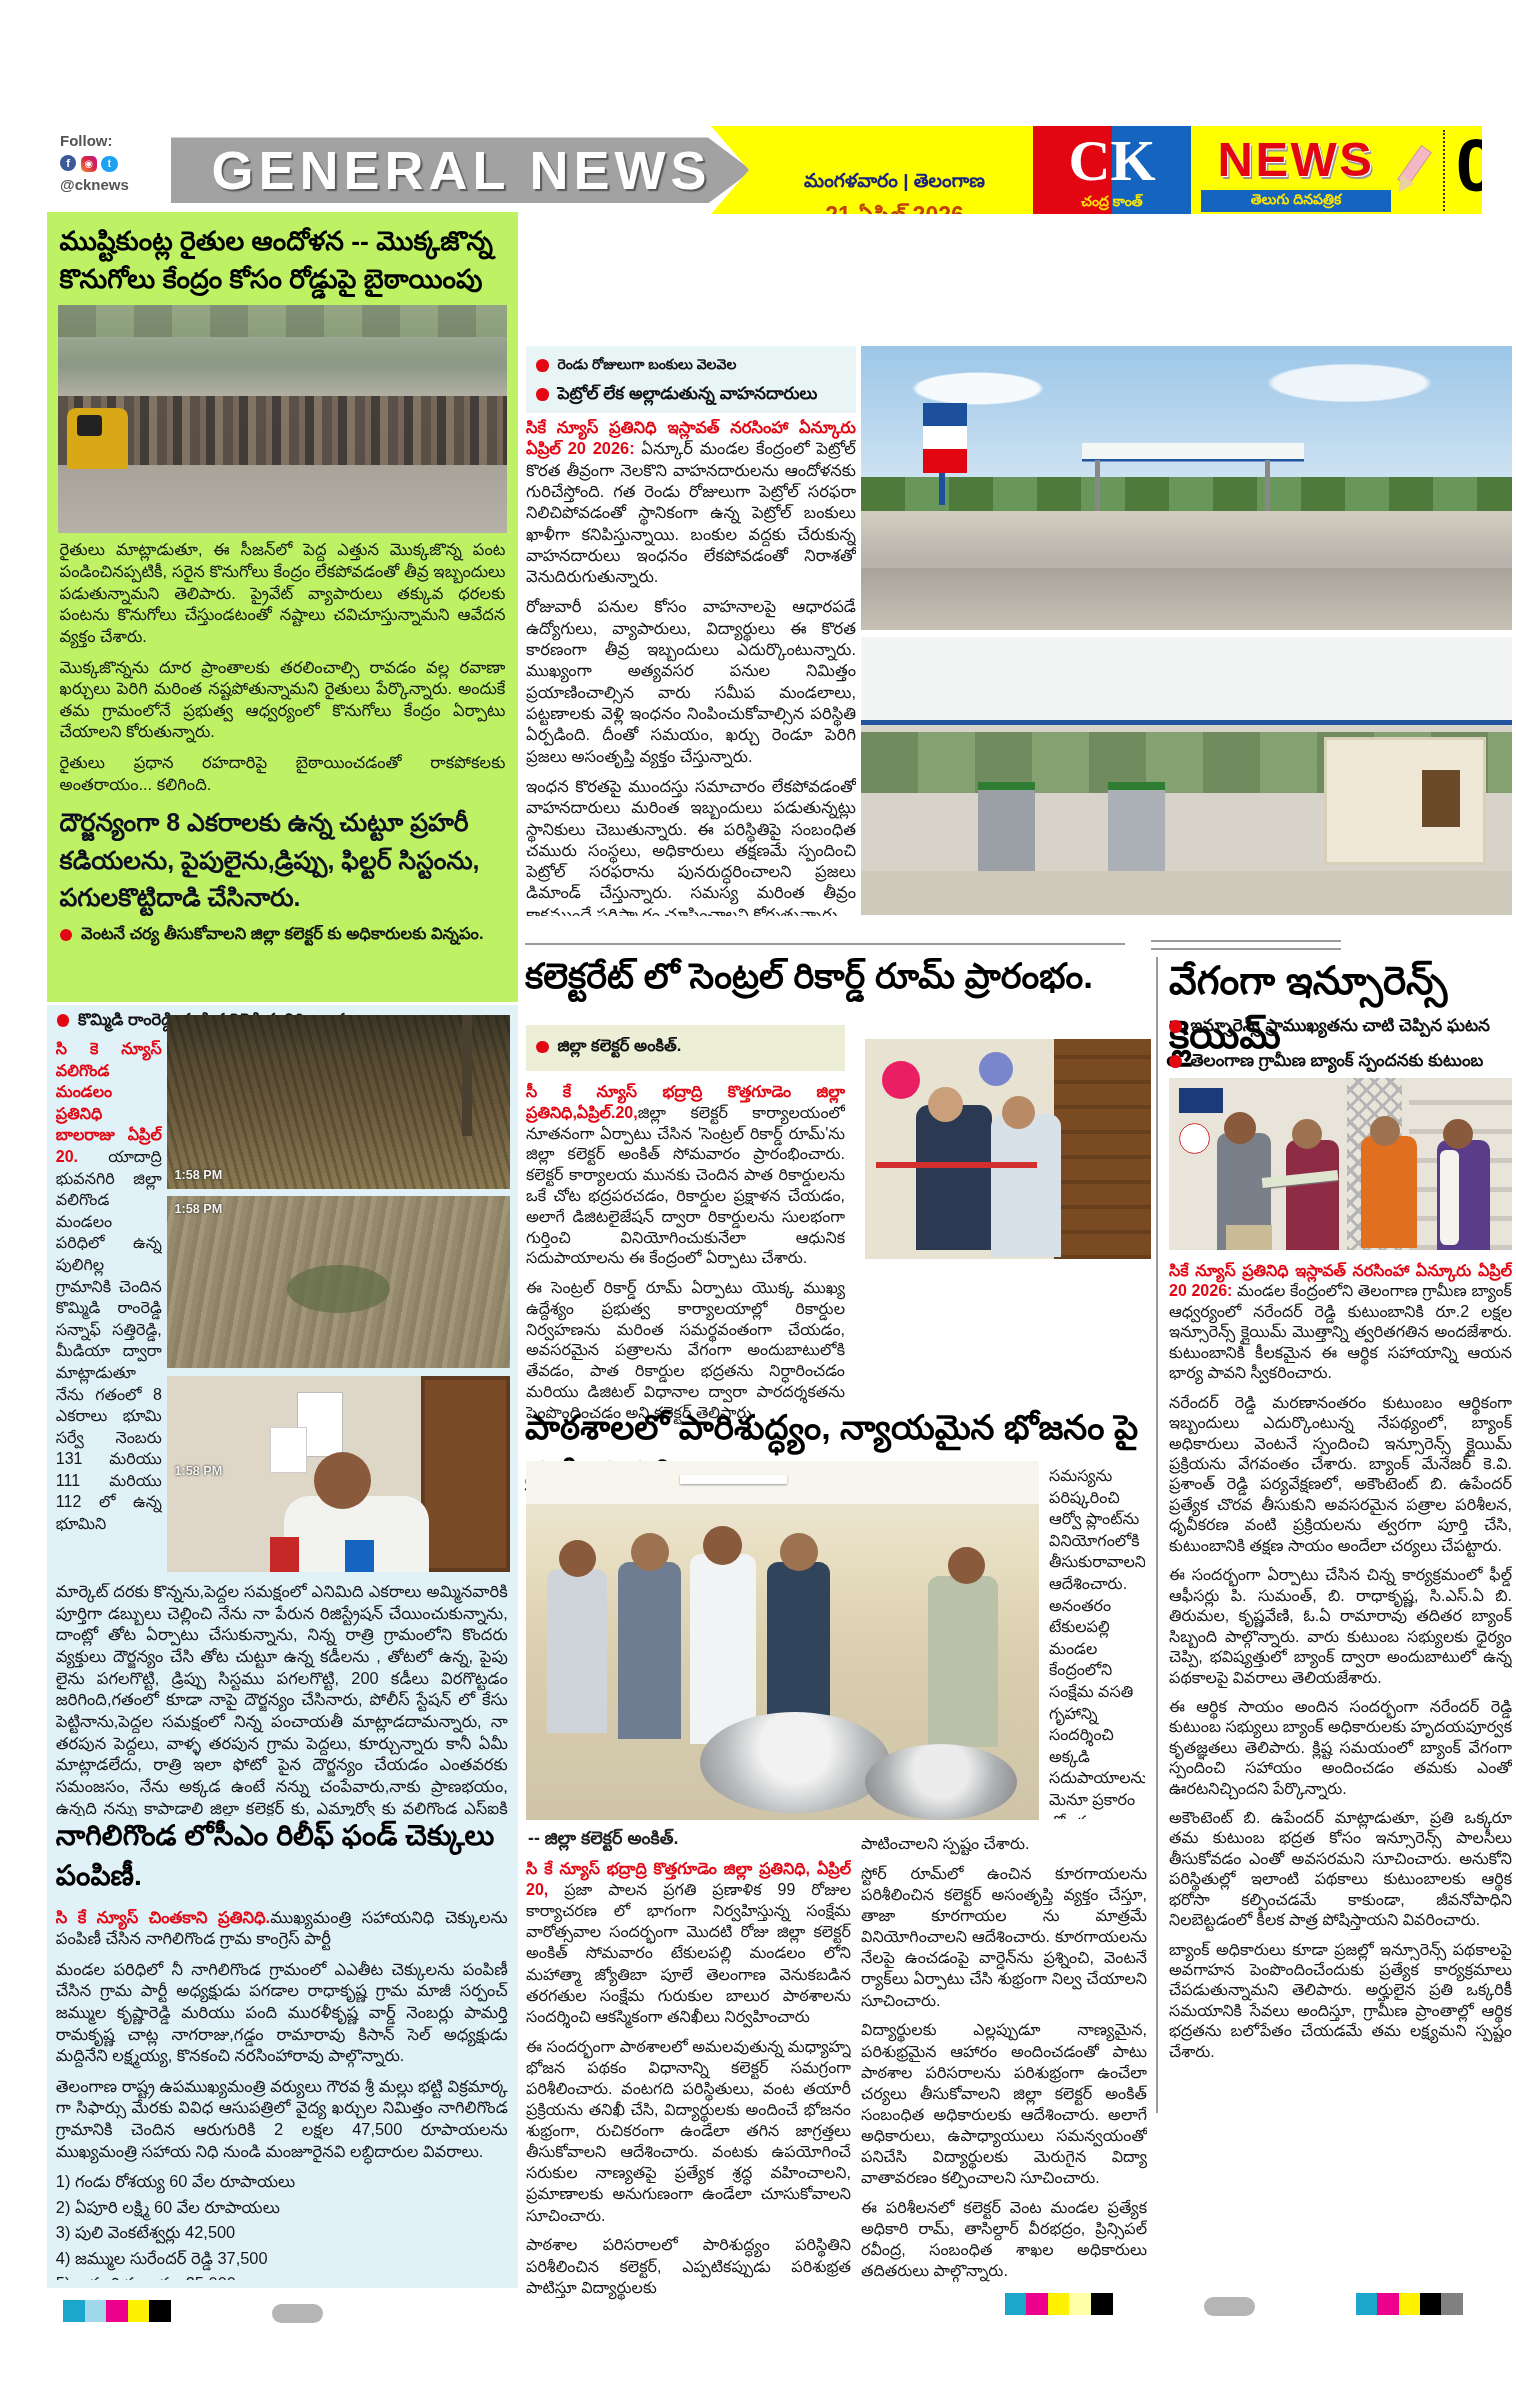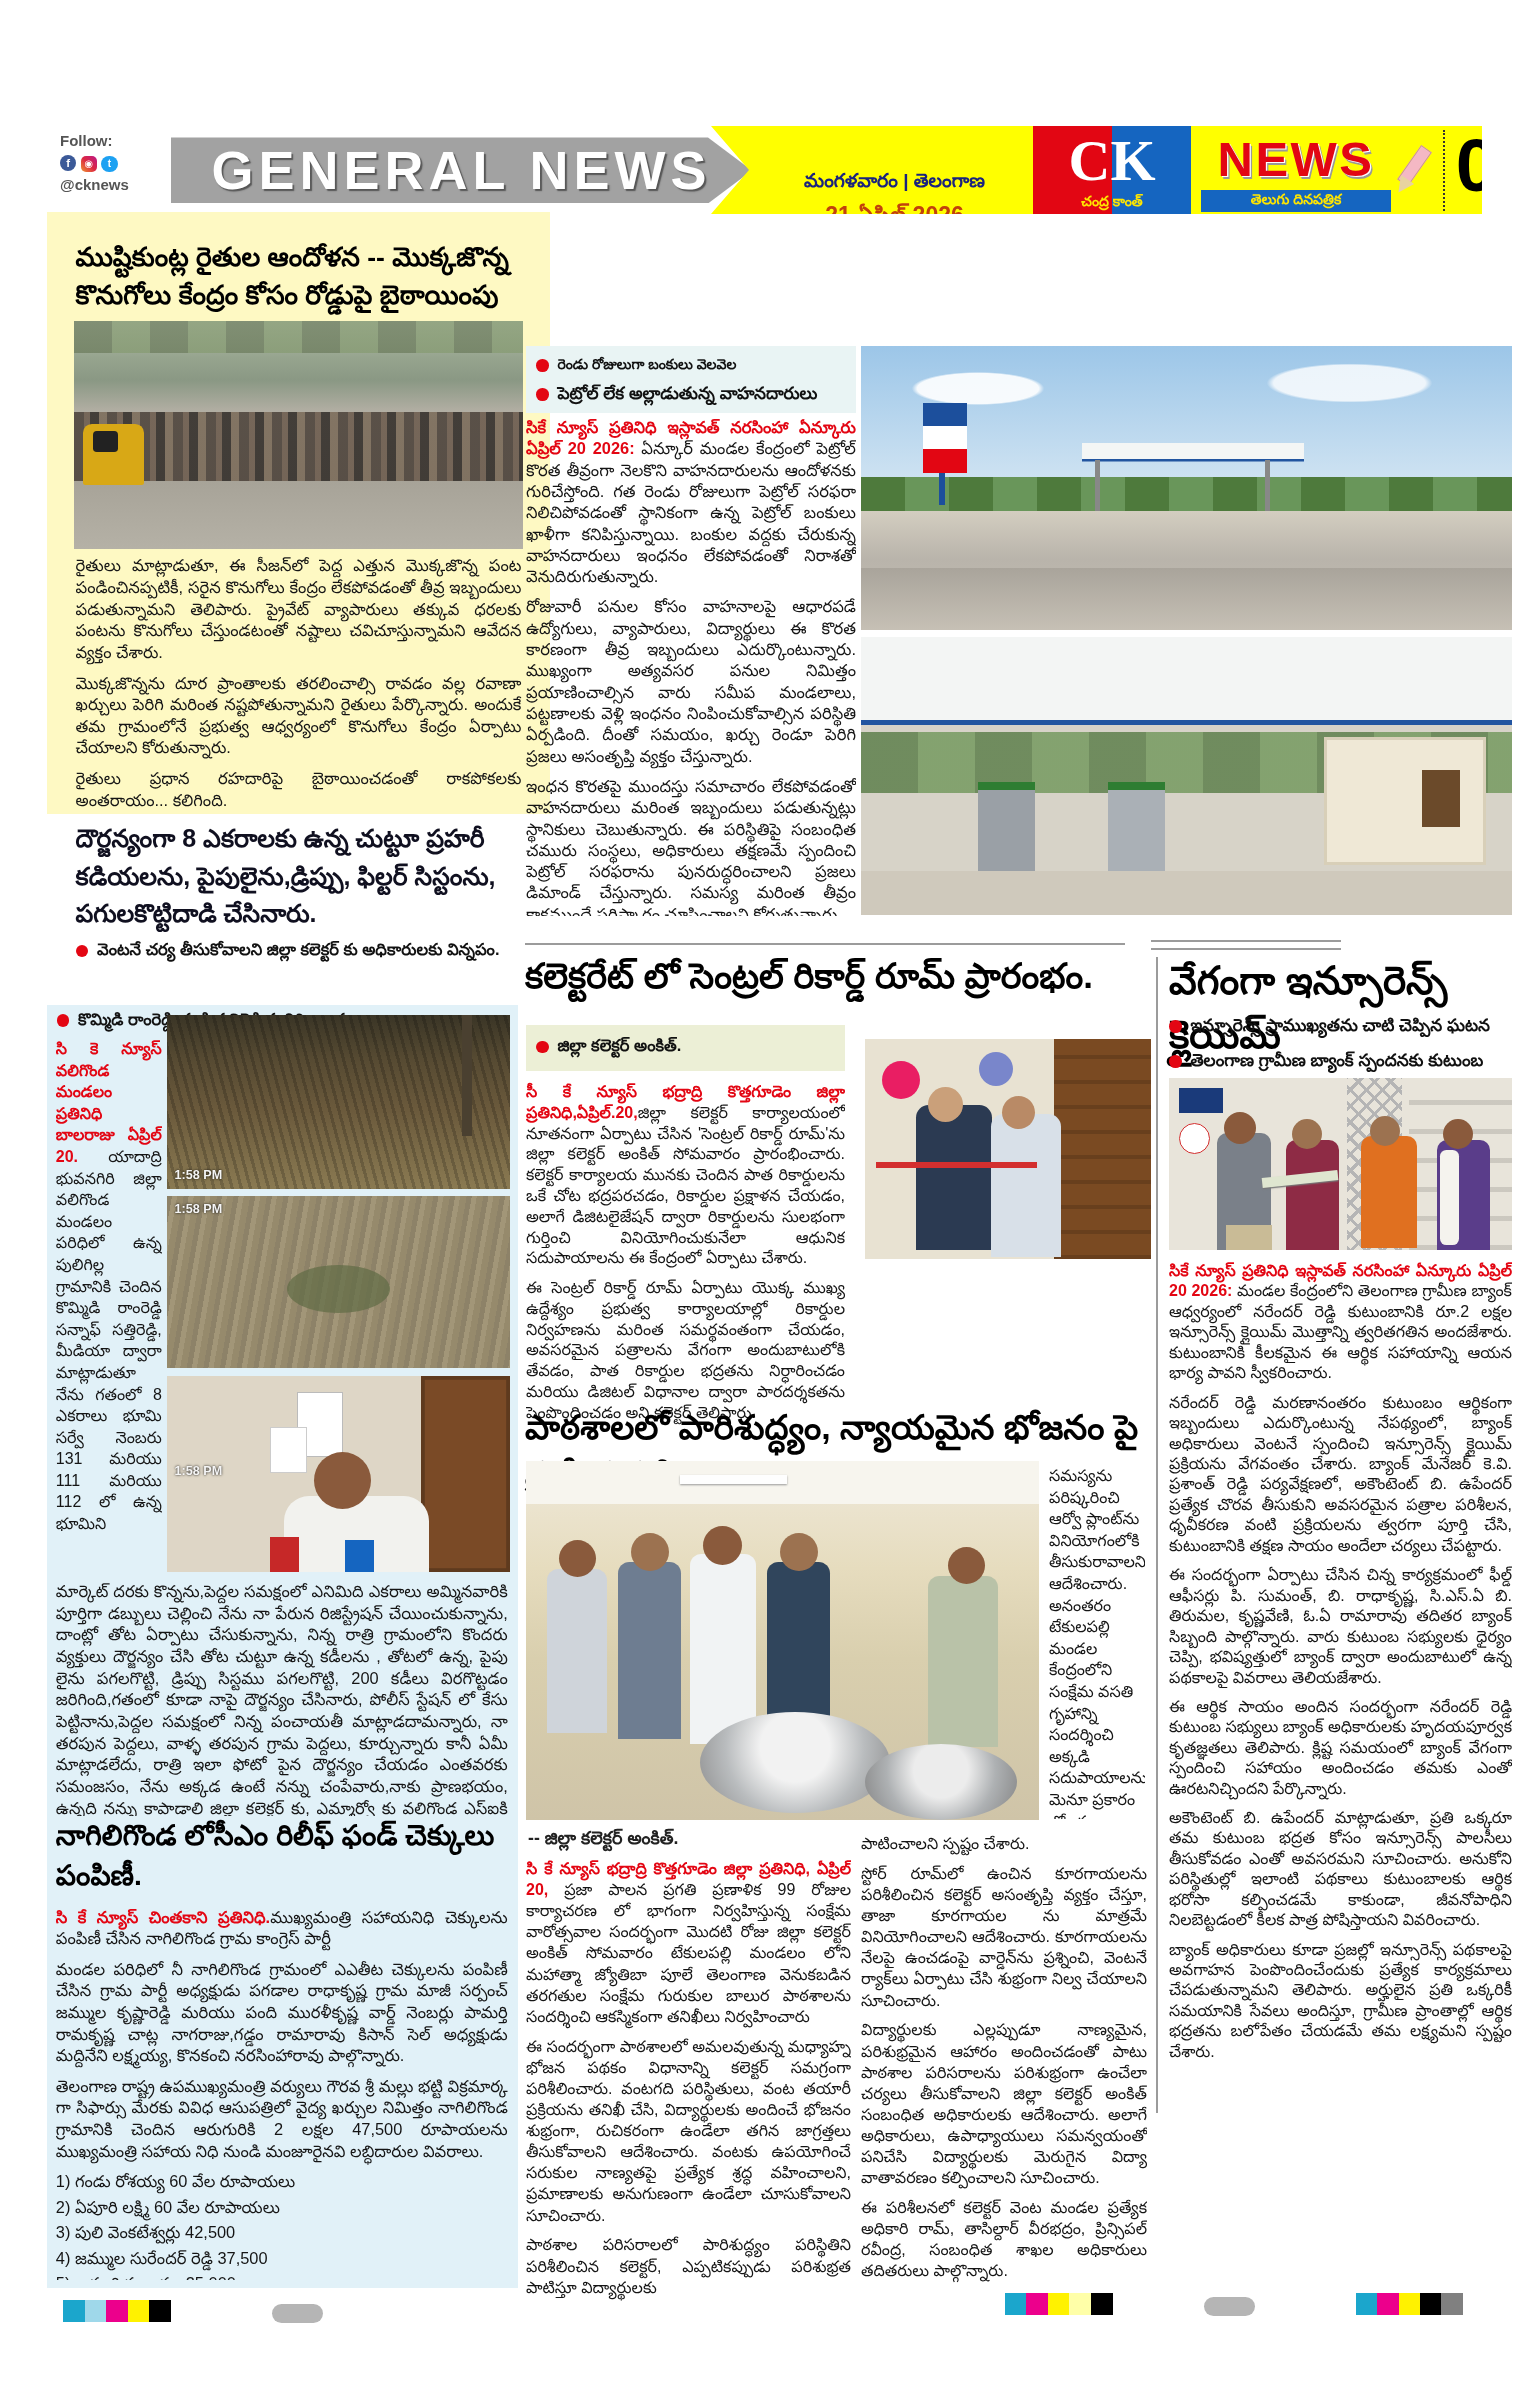--- a/index.html
+++ b/index.html
@@ -61,21 +61,21 @@
       <div class="abs" style="left:679px;top:19px;width:44px;height:57px;">
         <div style="position:absolute;left:17.7px;top:0;width:11.4px;height:40px;background:#f4b8c4;transform:rotate(35deg);border:0.6px solid #c98;"></div>
         <div style="position:absolute;left:5px;top:33px;width:0;height:0;border-left:8.8px solid transparent;border-right:8.8px solid transparent;border-top:16.4px solid #e8d3a0;transform:rotate(35deg);"></div>
       </div>
 
       <div class="abs" style="left:732px;top:3.8px;height:81px;border-left:2.5px dotted #333;"></div>
       <div class="abs" style="left:739px;top:-3.8px;width:95px;text-align:center;color:#000;font-size:75px;font-weight:bold;">03</div>
     </div>
   </div>
 
-  <div class="abs" style="left:47px;top:212px;width:471px;height:570px;background:#fef9c3;padding:16px;">
+  <div class="abs" style="left:47px;top:212px;width:471px;height:790px;background:#bef264;padding:0;">
     <div style="margin:10px 12.6px 6.3px 12.6px;font-size:26.5px;line-height:1.45;font-weight:bold;color:#000;">ముష్టికుంట్ల రైతుల ఆందోళన -- మొక్కజొన్న కొనుగోలు కేంద్రం కోసం రోడ్డుపై బైఠాయింపు</div>
 
     <div class="photo" style="position:relative;margin:3.8px auto 6.3px auto;left:0;width:449px;height:228px;background:linear-gradient(#b8c2b2 0%,#96a48e 16%,#8a9884 26%,#b3afa4 40%,#a7a398 70%,#b5b1a6 100%);">
       <div class="layer" style="left:0;top:40%;width:100%;height:30%;background:repeating-linear-gradient(90deg,#4a4038 0 10px,#6b5a4c 10px 16.4px,#2f2a26 16.4px 25px,#7a6a58 25px 33px);opacity:.85;"></div>
       <div class="layer" style="left:8.8px;top:45%;width:61px;height:61px;background:#d8a816;border-radius:8.8px 8.8px 2.5px 2.5px;"></div>
       <div class="layer" style="left:19px;top:48%;width:25px;height:21.5px;background:#222;border-radius:3.8px;"></div>
       <div class="layer" style="left:0;top:0;width:100%;height:14%;background:repeating-linear-gradient(90deg,#6a7a5a 0 38px,#859a70 38px 76px);opacity:.7;"></div>
     </div>
     <div class="body" style="margin:0 12.6px;">
       <p>రైతులు మాట్లాడుతూ, ఈ సీజన్‌లో పెద్ద ఎత్తున మొక్కజొన్న పంట పండించినప్పటికీ, సరైన కొనుగోలు కేంద్రం లేకపోవడంతో తీవ్ర ఇబ్బందులు పడుతున్నామని తెలిపారు. ప్రైవేట్ వ్యాపారులు తక్కువ ధరలకు పంటను కొనుగోలు చేస్తుండటంతో నష్టాలు చవిచూస్తున్నామని ఆవేదన వ్యక్తం చేశారు.</p>

